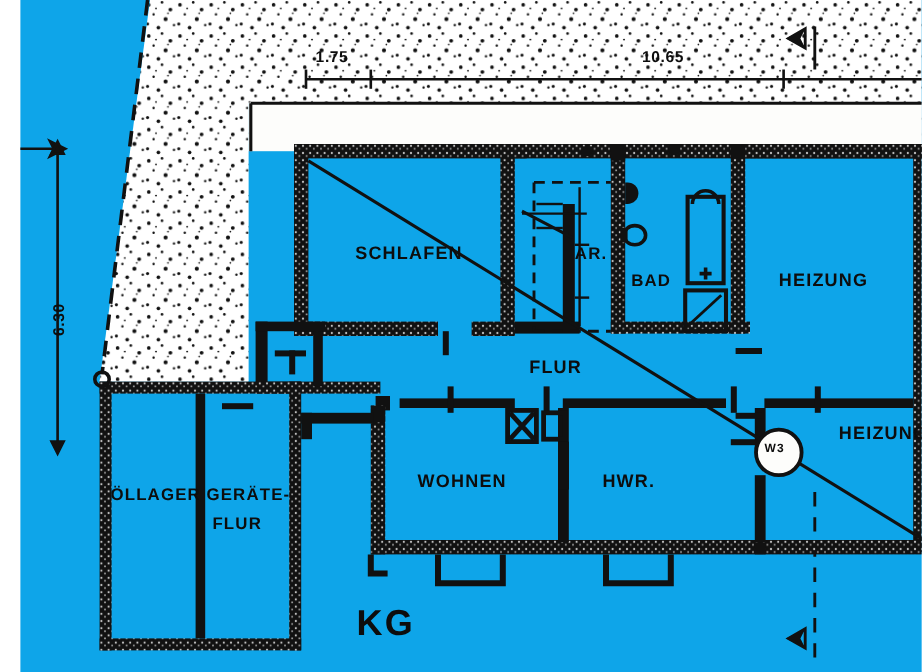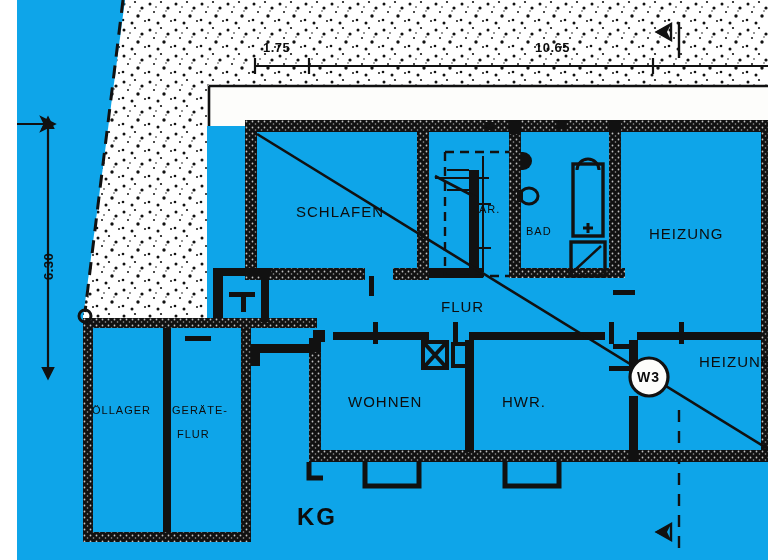--- a/index.html
+++ b/index.html
@@ -2,26 +2,26 @@
 <html><head>
 <meta charset="utf-8">
 <style>
   html,body{margin:0;padding:0;background:#ffffff;}
   body{width:768px;height:560px;overflow:hidden;
        font-family:"Liberation Sans",sans-serif;}
   #plan{position:relative;width:768px;height:560px;background:#0ea5e9;margin-left:17px;}
   svg{position:absolute;left:0;top:0;}
   .lbl{position:absolute;color:#0d0d0d;white-space:nowrap;
        font-family:"Liberation Sans",sans-serif;letter-spacing:1px;}
-  .room-label{font-size:15px;font-weight:400;}
-  .room-label.sm{font-size:11px;}
+  .room-label{font-size:15px;font-weight:700;}
+  .room-label.sm{font-size:14px;}
   .dim-label{font-size:13px;font-weight:600;letter-spacing:0.5px;}
   .vert{transform-origin:0 0;transform:rotate(-90deg);}
-  .floor-label{font-size:24px;font-weight:bold;letter-spacing:2px;}
-  .wmark{font-size:14px;font-weight:600;}
+  .floor-label{font-size:30px;font-weight:bold;letter-spacing:2px;}
+  .wmark{font-size:10px;font-weight:600;}
 </style>
 </head>
 <body>
 
 <div id="plan">
 
   <svg width="768" height="560" viewBox="0 0 768 560">
     <defs>
       <pattern id="stipple" width="26" height="26" patternUnits="userSpaceOnUse">
         <rect width="26" height="26" fill="#ffffff"></rect>

